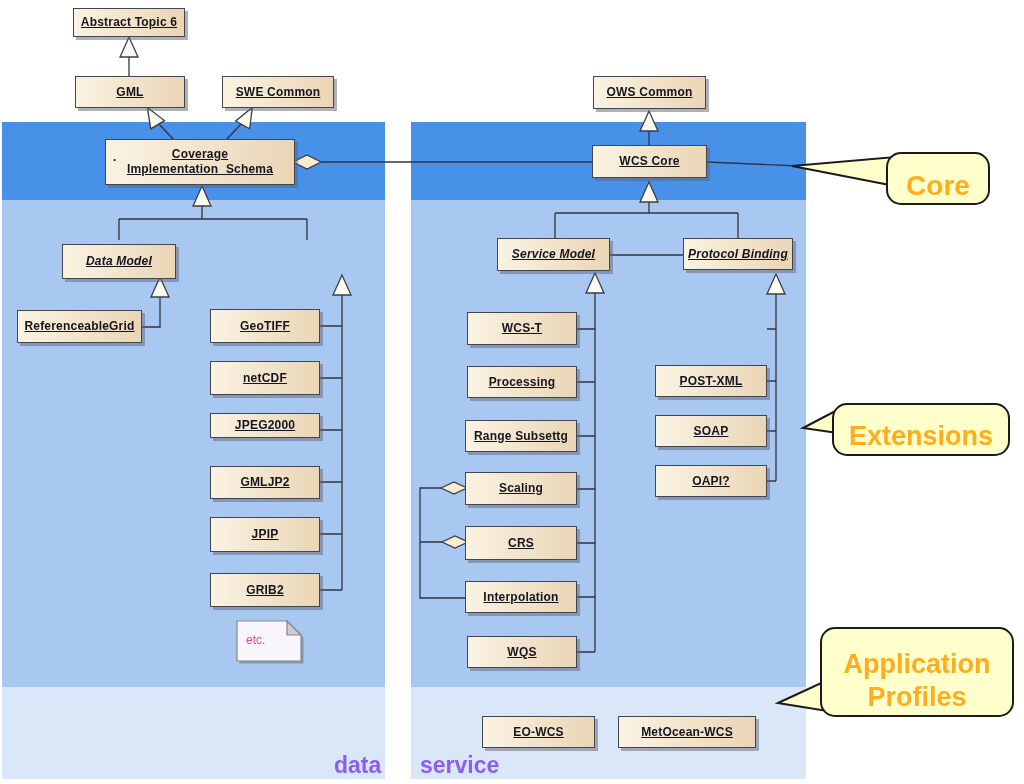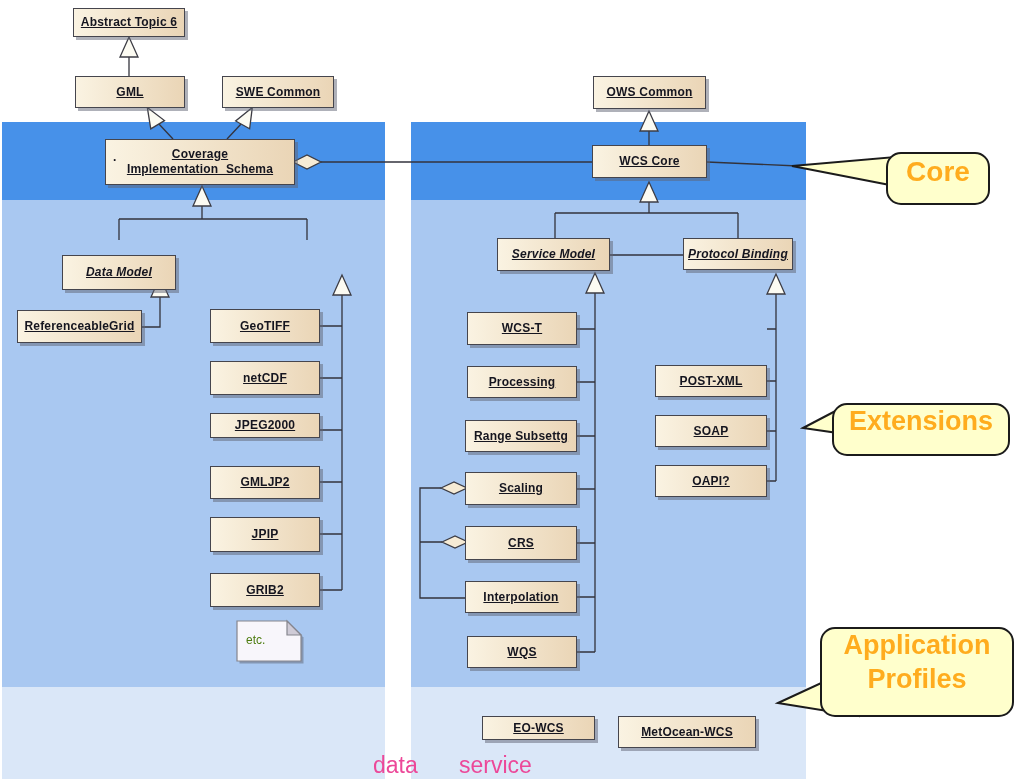--- a/index.html
+++ b/index.html
@@ -27,33 +27,33 @@
     display:flex;align-items:center;justify-content:center;text-align:center;
     background:linear-gradient(90deg,var(--box-fill-light),var(--box-fill-dark));
     border:1px solid #45454d;
     box-shadow:3px 3px 0 rgba(95,100,115,0.50);
     font-size:12px;font-weight:bold;color:#15151f;letter-spacing:.2px;
     box-sizing:border-box;line-height:1.25;text-decoration:underline;
   }
   .box.abstract span{font-style:italic;}
   .cis-dot{position:absolute;left:7px;top:10px;font-weight:bold;}
   .note-label{
-    position:absolute;z-index:3;font-size:12px;color:#4d7c0f;font-weight:normal;
+    position:absolute;z-index:3;font-size:12px;color:#ec4899;font-weight:normal;
   }
   .callout{
     position:absolute;z-index:4;
     background:var(--callout-fill);
     border:2.5px solid #1b1b1b;border-radius:15px;
-    display:flex;flex-direction:column;align-items:center;justify-content:flex-start;
+    display:flex;flex-direction:column;align-items:center;justify-content:flex-end;
     color:var(--callout-text);font-weight:bold;text-align:center;
     box-sizing:border-box;
   }
   .callout .cl{line-height:1.25;}
   .plane-label{
-    position:absolute;z-index:3;font-size:23px;font-weight:normal;color:#ec4899;margin-left:39px;
+    position:absolute;z-index:3;font-size:23px;font-weight:bold;color:#8b5cf6;
   }
 </style>
 </head>
 <body>
 
 <div class="canvas">
 
   <div class="band dark" style="left:2px;top:122px;width:383px;height:78px"></div>
   <div class="band mid" style="left:2px;top:200px;width:383px;height:487px"></div>
   <div class="band light" style="left:2px;top:687px;width:383px;height:92px"></div>
@@ -135,21 +135,21 @@
     </div>
 
   <div class="box" style="left:105px;top:139px;width:190px;height:46px">
     <span class="cis-dot">.</span>
     <div>
       <div>Coverage</div>
       <div style="word-spacing:4px">Implementation Schema</div>
     </div>
   </div>
 
-  <div class="box abstract" style="left:62px;top:255px;width:114px;height:35px">
+  <div class="box abstract" style="left:62px;top:244px;width:114px;height:35px">
       <span>Data Model</span>
     </div>
   <div class="box" style="left:17px;top:310px;width:125px;height:33px">
       <span>ReferenceableGrid</span>
     </div>
 
   <div class="box" style="left:210px;top:309px;width:110px;height:34px">
       <span>GeoTIFF</span>
     </div>
   <div class="box" style="left:210px;top:361px;width:110px;height:34px">
@@ -209,21 +209,21 @@
   <div class="box" style="left:655px;top:365px;width:112px;height:32px">
       <span>POST-XML</span>
     </div>
   <div class="box" style="left:655px;top:415px;width:112px;height:32px">
       <span>SOAP</span>
     </div>
   <div class="box" style="left:655px;top:465px;width:112px;height:32px">
       <span>OAPI?</span>
     </div>
 
-  <div class="box" style="left:482px;top:716px;width:113px;height:24px">
+  <div class="box" style="left:482px;top:716px;width:113px;height:32px">
       <span>EO-WCS</span>
     </div>
   <div class="box" style="left:618px;top:716px;width:138px;height:32px">
       <span>MetOcean-WCS</span>
     </div>
 
   <div class="callout" style="left:886px;top:152px;width:104px;height:53px;font-size:28px">
     <span class="cl">Core</span>
   </div>
   <div class="callout" style="left:832px;top:403px;width:178px;height:53px;font-size:27px">

